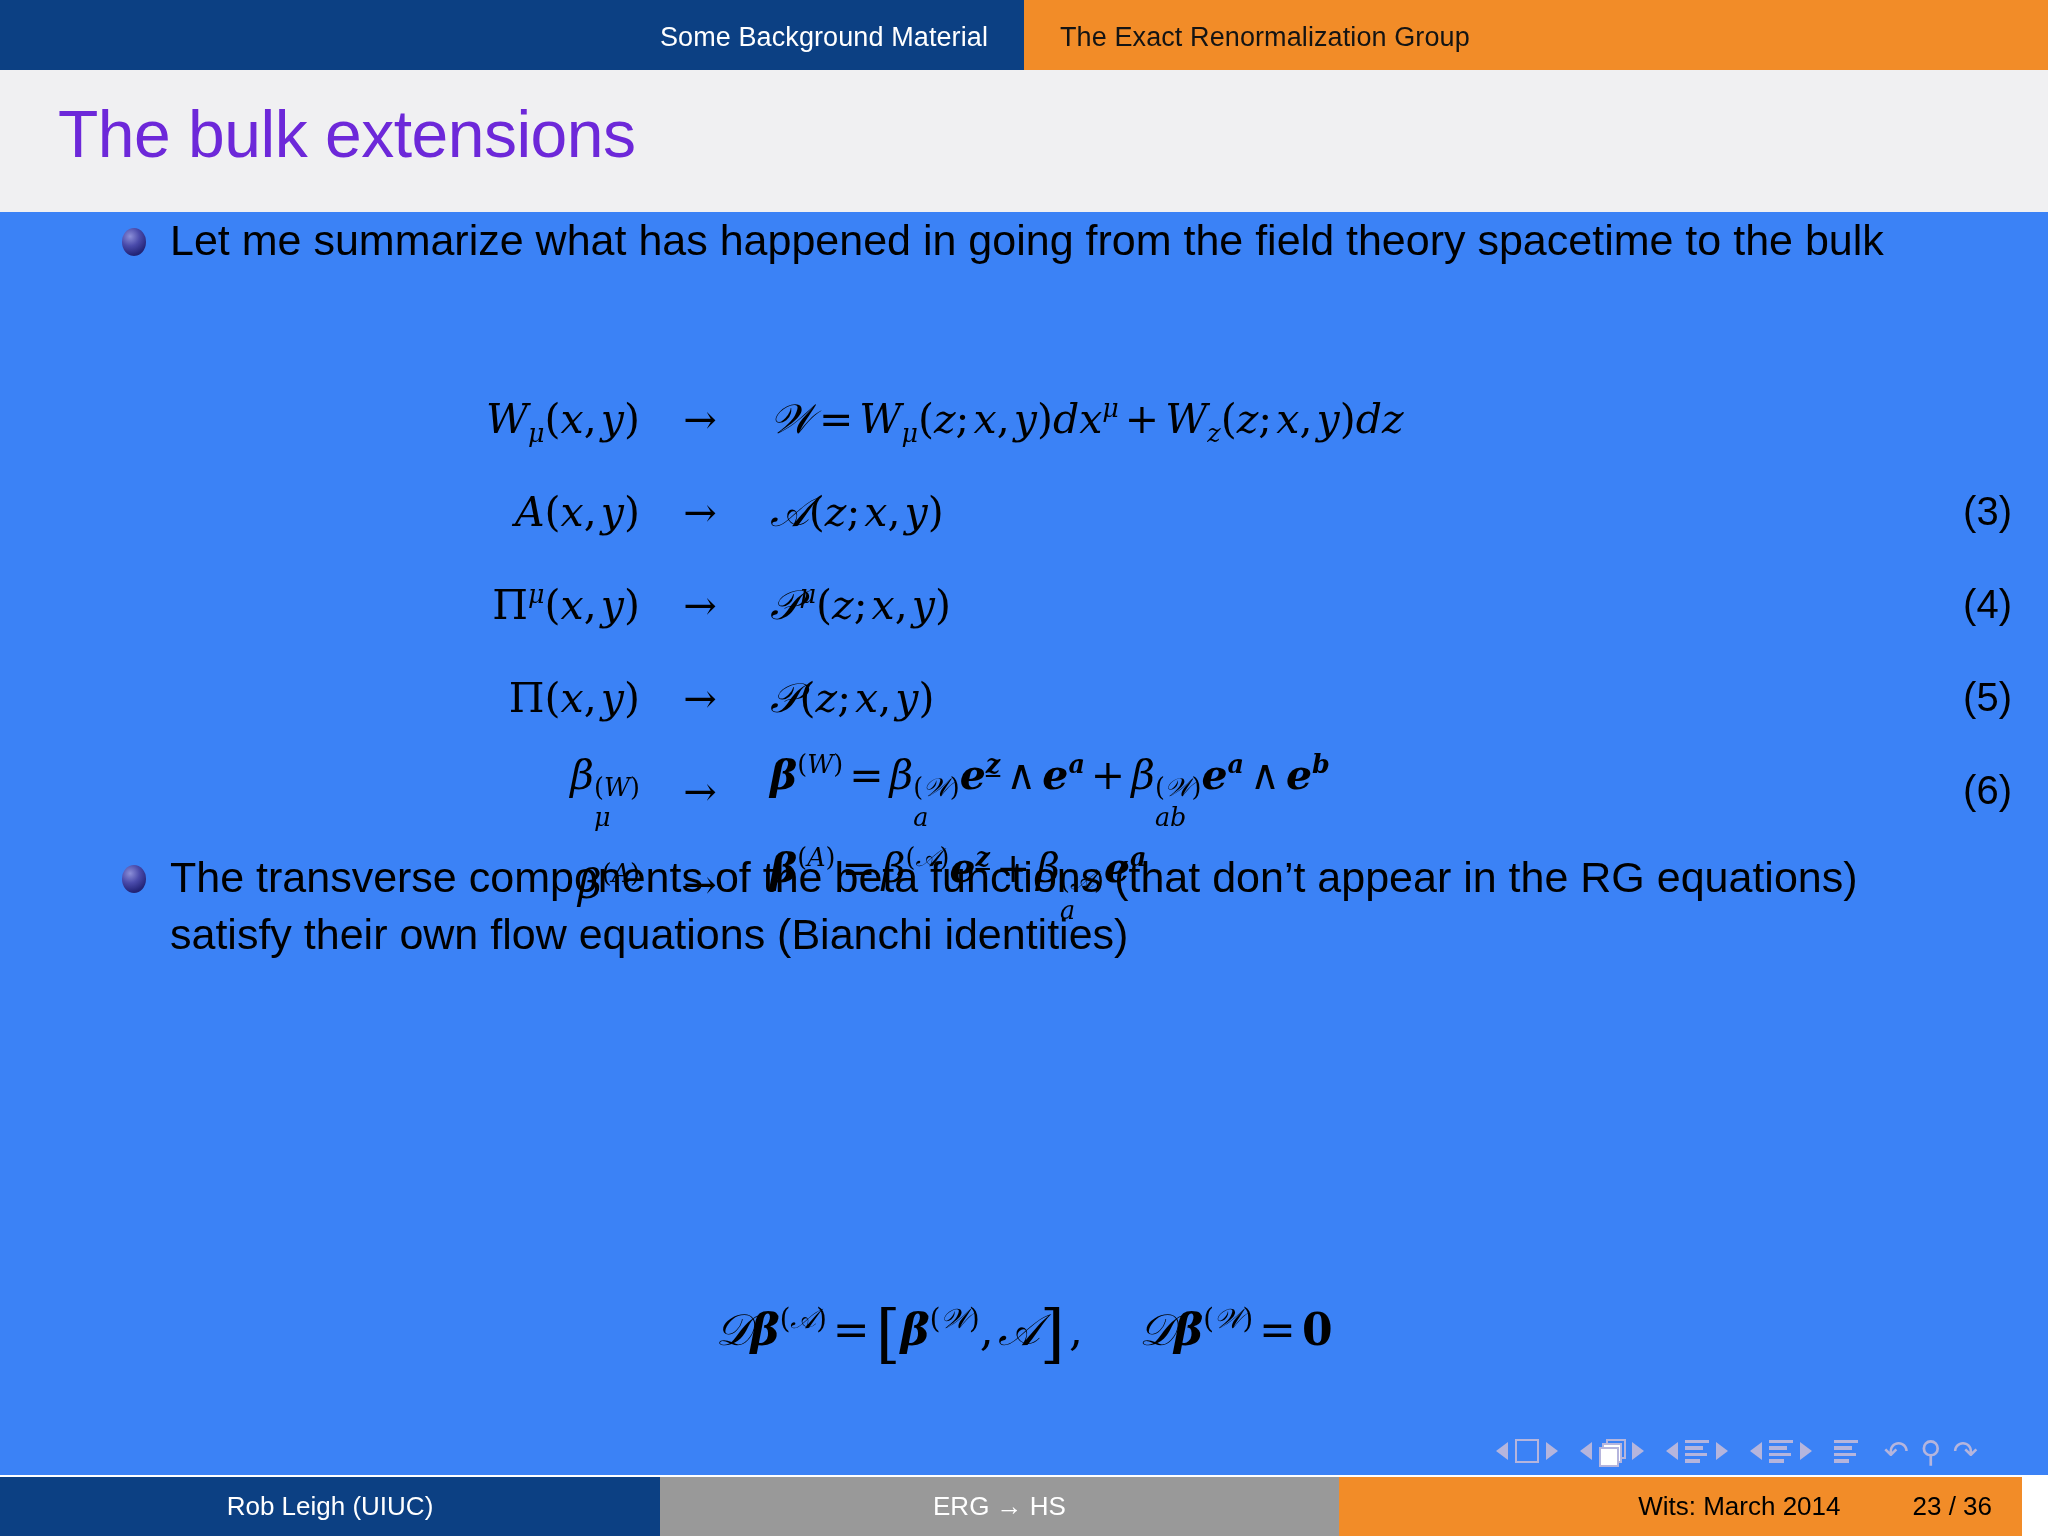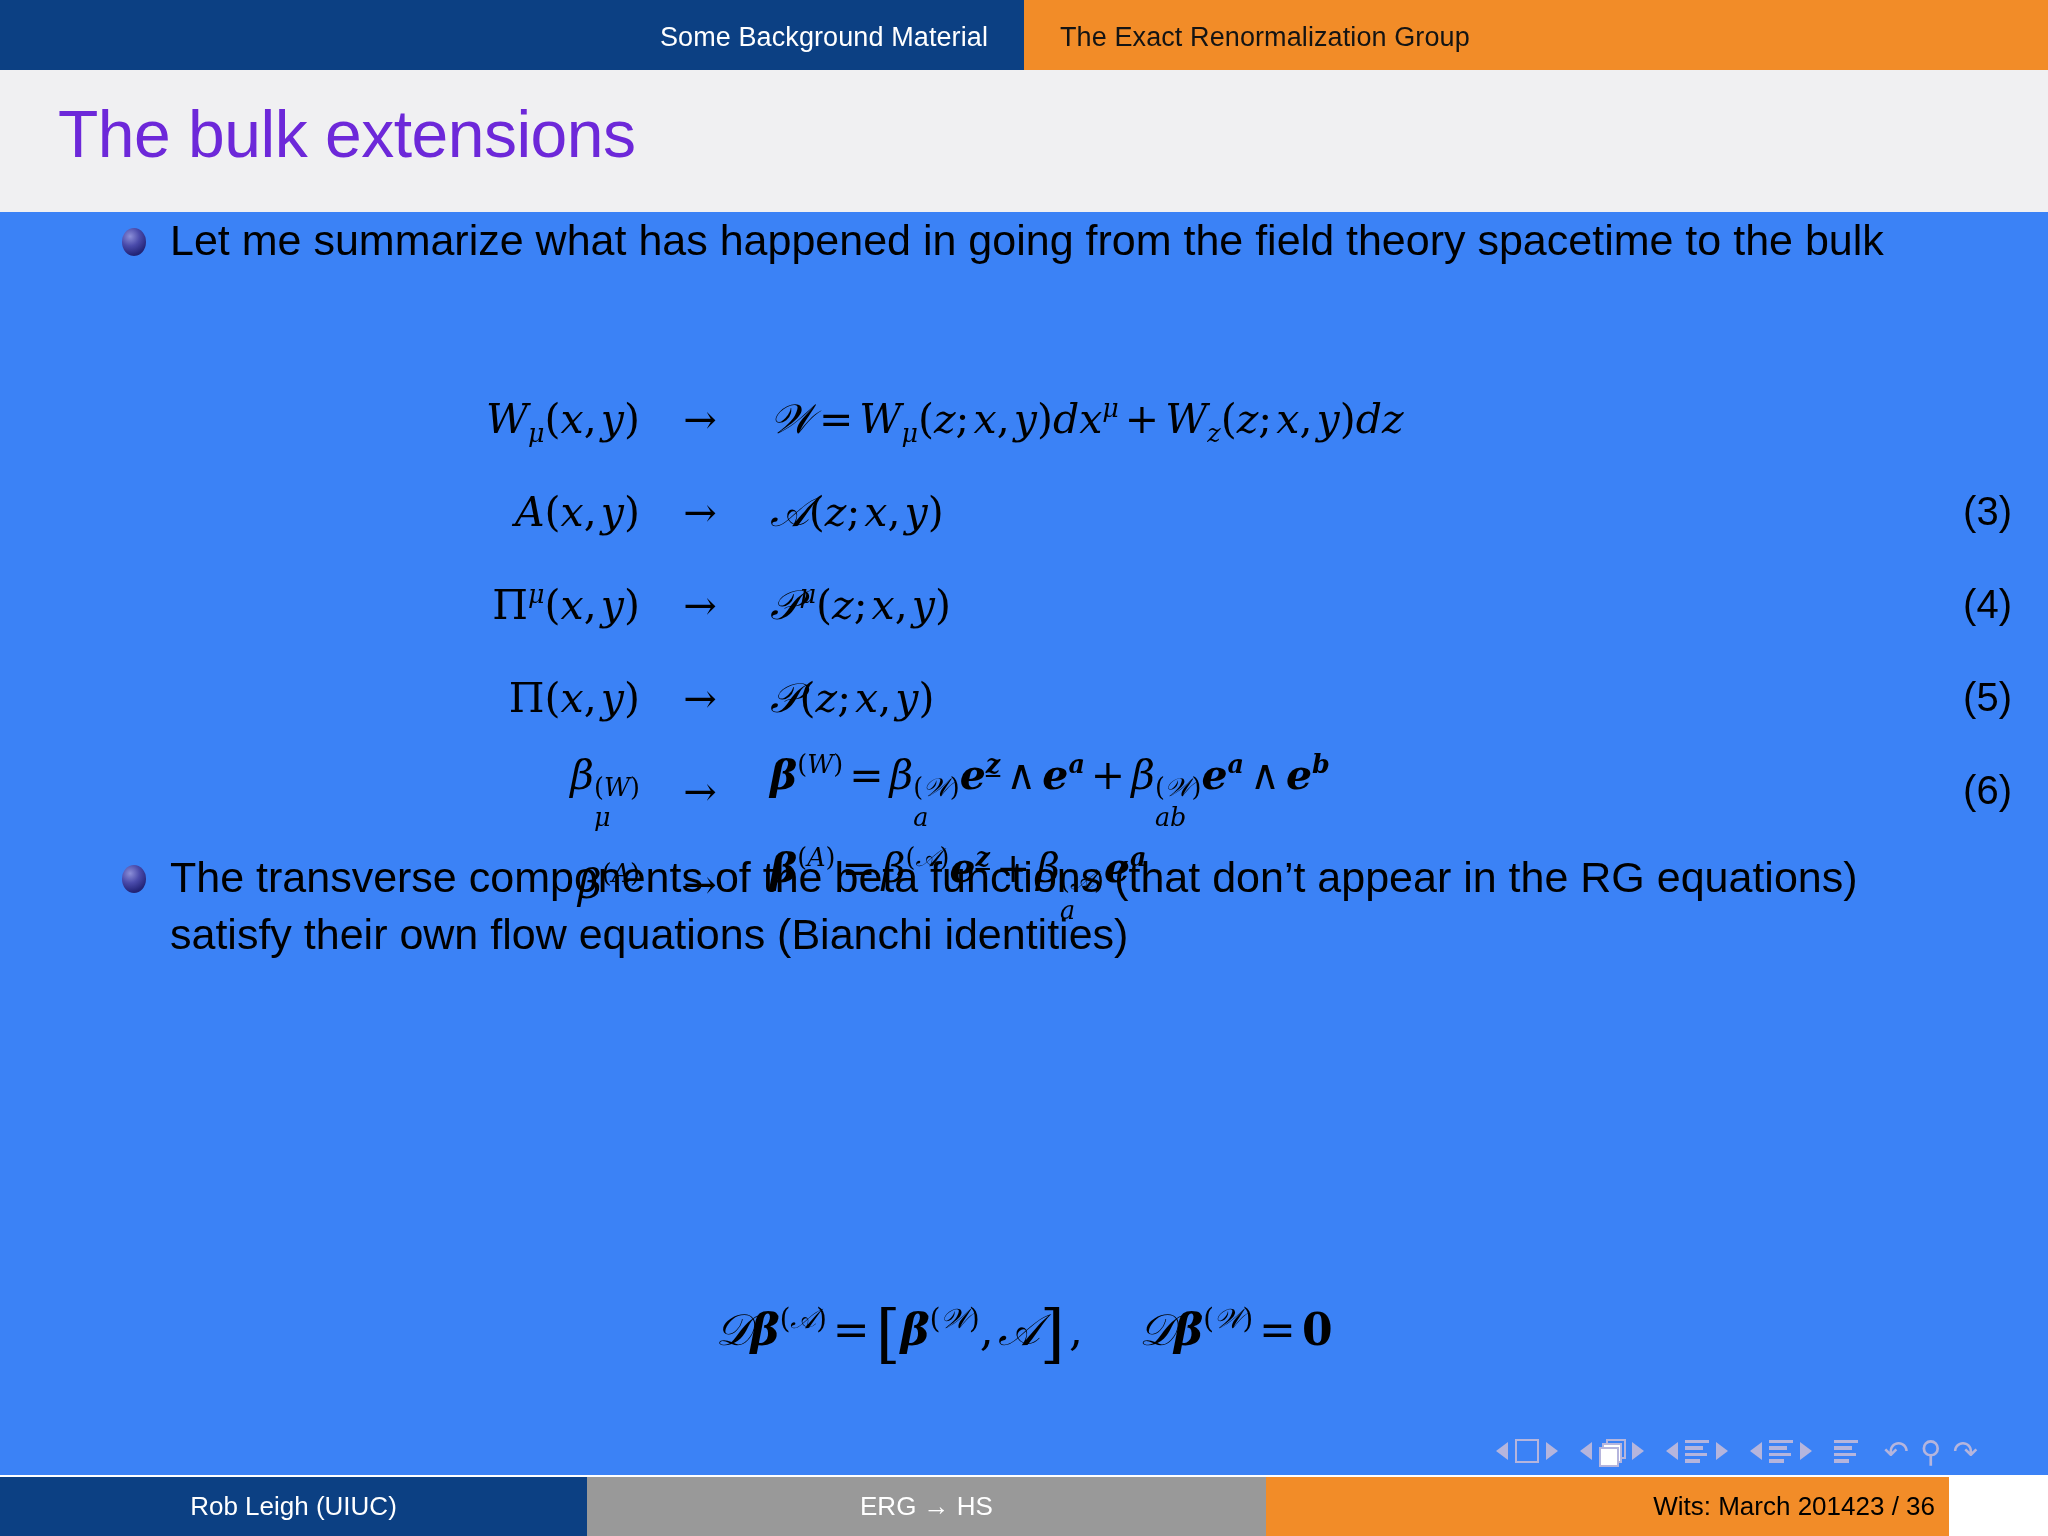--- a/index.html
+++ b/index.html
@@ -245,37 +245,38 @@
     display: flex;
   }
   .foot-sec {
     height: 59px;
     display: flex;
     align-items: center;
     box-sizing: border-box;
     font-size: 26px;
   }
   .foot-blue {
-    width: 587px;
+    width: 660px;
     background: #0C4083;
     color: #ffffff;
     justify-content: center;
   }
   .foot-gray {
     width: 679px;
     background: #999999;
     color: #ffffff;
     justify-content: center;
   }
   .foot-orange {
     width: 683px;
     background: #F28C28;
     color: #000000;
     justify-content: flex-end;
-    padding-right: 14px;
+    padding-right: 30px;
+    gap: 72px;
   }
 </style>
 </head>
 <body>
 
 <div class="navbar">
   <div class="nav-section blue">
     <span>Some Background Material</span>
   </div>
   <div class="nav-section orange">

